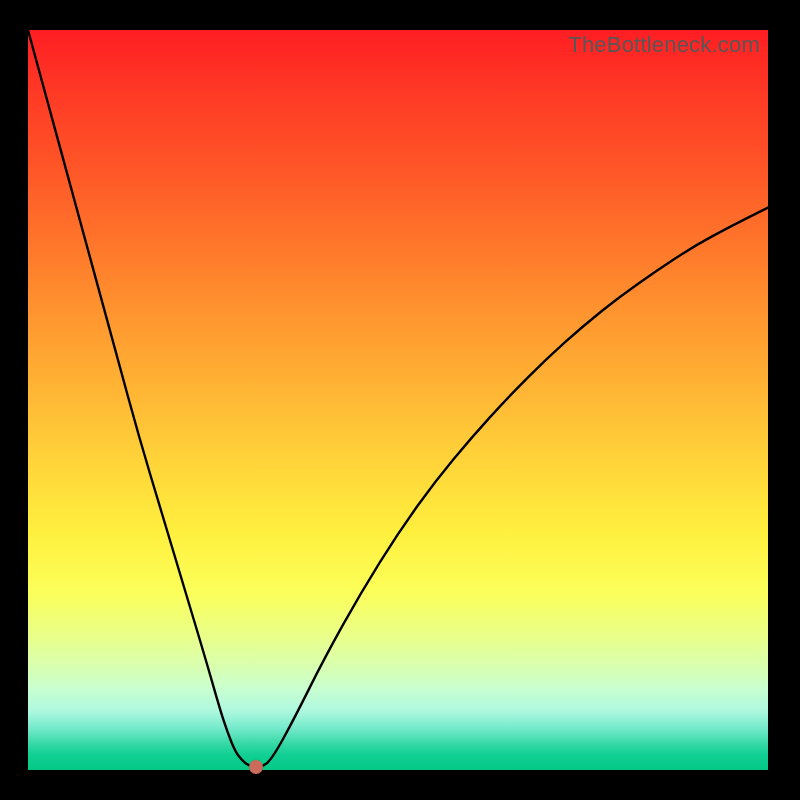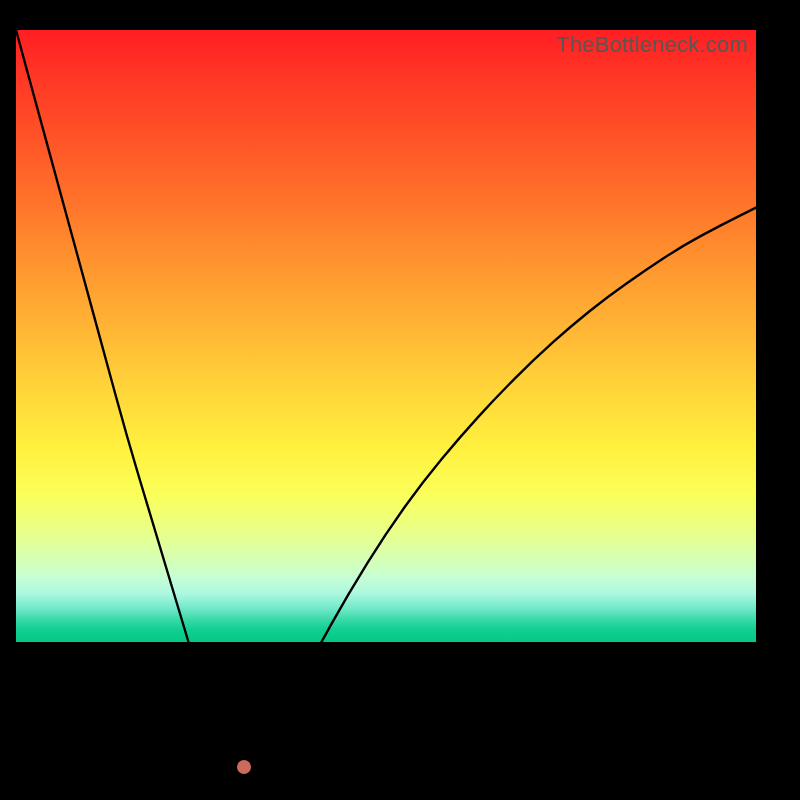--- a/index.html
+++ b/index.html
@@ -12,24 +12,24 @@
     overflow: hidden;
   }
   .frame {
     position: relative;
     width: 800px;
     height: 800px;
     background: #000;
   }
   .plot {
     position: absolute;
-    left: 16px;
+    left: 28px;
     top: 30px;
     width: 740px;
-    height: 612px;
+    height: 740px;
     background: linear-gradient(to bottom,
       #ff1e23 0%,
       #ff3825 8%,
       #ff5427 18%,
       #ff732a 28%,
       #ff942f 38%,
       #ffb334 48%,
       #ffd339 58%,
       #fff03e 68%,
       #fbff5a 76%,

